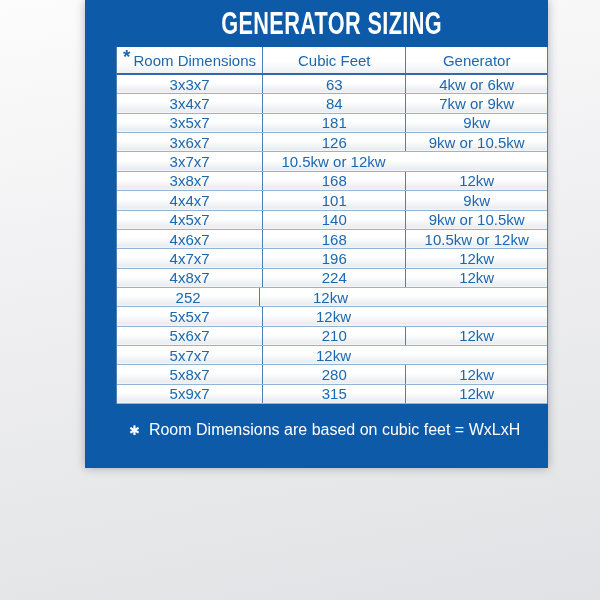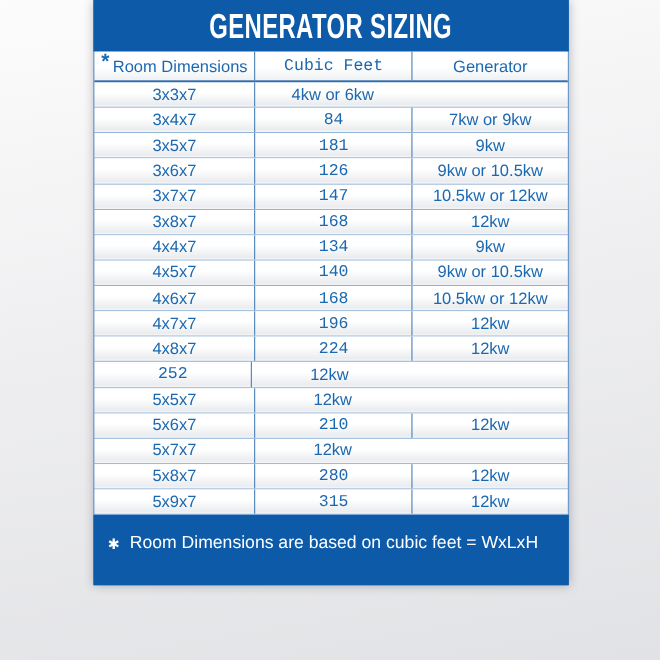--- a/index.html
+++ b/index.html
@@ -6,24 +6,25 @@
   body {
     width: 600px; height: 600px; overflow: hidden;
     font-family: "Liberation Sans", sans-serif;
   }
   .page {
     position: relative; width: 600px; height: 600px;
     background: linear-gradient(170deg, #fcfcfc 0%, #efeff1 45%, #e1e2e5 100%);
   }
   .panel {
     position: absolute; left: 85px; top: 0;
-    width: 432px; height: 532px;
+    width: 432px; height: 468px;
     display: flex; flex-direction: column;
     background: var(--brand-blue, #0d5aa9);
     box-shadow: 0 0 9px rgba(40, 50, 70, 0.35);
+    padding-left: 31px;
   }
   .title-band {
     flex: 0 0 47px;
     display: flex; align-items: center; justify-content: center;
     background: var(--brand-blue, #0d5aa9);
     overflow: hidden;
   }
   .title {
     color: #ffffff; font-weight: bold; font-size: 31px;
     white-space: nowrap;
@@ -51,21 +52,21 @@
     border-bottom: 2px solid #2e6cab;
   }
   .cell {
     display: flex; align-items: center; justify-content: center;
     color: var(--cell-blue, #1b68b0);
     font-size: 15px;
     box-sizing: border-box;
     overflow: hidden; white-space: nowrap;
   }
   .c1 { width: 34.0%; border-right: 1px solid var(--grid-v, #4a80b7); }
-  .c2 { width: 33.3%; border-right: 1px solid var(--grid-v, #4a80b7); font-family: Liberation Mono, monospace; }
+  .c2 { width: 33.3%; border-right: 1px solid var(--grid-v, #4a80b7); }
   .c3 { width: 32.7%; }
   .hmark {
     font-weight: bold; font-size: 19px;
     position: relative; top: -3px; margin-right: 3px;
   }
   .footer-band {
     flex: 0 0 64px;
     background: var(--brand-blue, #0d5aa9);
     color: #ffffff;
     display: flex; align-items: flex-start;
@@ -93,20 +94,21 @@
         <div class="cell c1">
           <span class="hmark">*</span>
           <span>Room Dimensions</span>
         </div>
         <div class="cell c2">Cubic Feet</div>
         <div class="cell c3">Generator</div>
       </div>
       <div style="display:flex;flex-direction:column;flex:1 1 auto;" id="table-body">
   <div class="row">
     <div class="cell c1">3x3x7</div>
+    <div class="cell c2">63</div>
     <div class="cell c3">4kw or 6kw</div>
   </div>
 
   <div class="row">
     <div class="cell c1">3x4x7</div>
     <div class="cell c2">84</div>
     <div class="cell c3">7kw or 9kw</div>
   </div>
 
   <div class="row">
@@ -116,33 +118,32 @@
   </div>
 
   <div class="row">
     <div class="cell c1">3x6x7</div>
     <div class="cell c2">126</div>
     <div class="cell c3">9kw or 10.5kw</div>
   </div>
 
   <div class="row">
     <div class="cell c1">3x7x7</div>
-    <div class="cell c2">147</div>
     <div class="cell c3">10.5kw or 12kw</div>
   </div>
 
   <div class="row">
     <div class="cell c1">3x8x7</div>
     <div class="cell c2">168</div>
     <div class="cell c3">12kw</div>
   </div>
 
   <div class="row">
     <div class="cell c1">4x4x7</div>
-    <div class="cell c2">134</div>
+    <div class="cell c2">101</div>
     <div class="cell c3">9kw</div>
   </div>
 
   <div class="row">
     <div class="cell c1">4x5x7</div>
     <div class="cell c2">140</div>
     <div class="cell c3">9kw or 10.5kw</div>
   </div>
 
   <div class="row">

